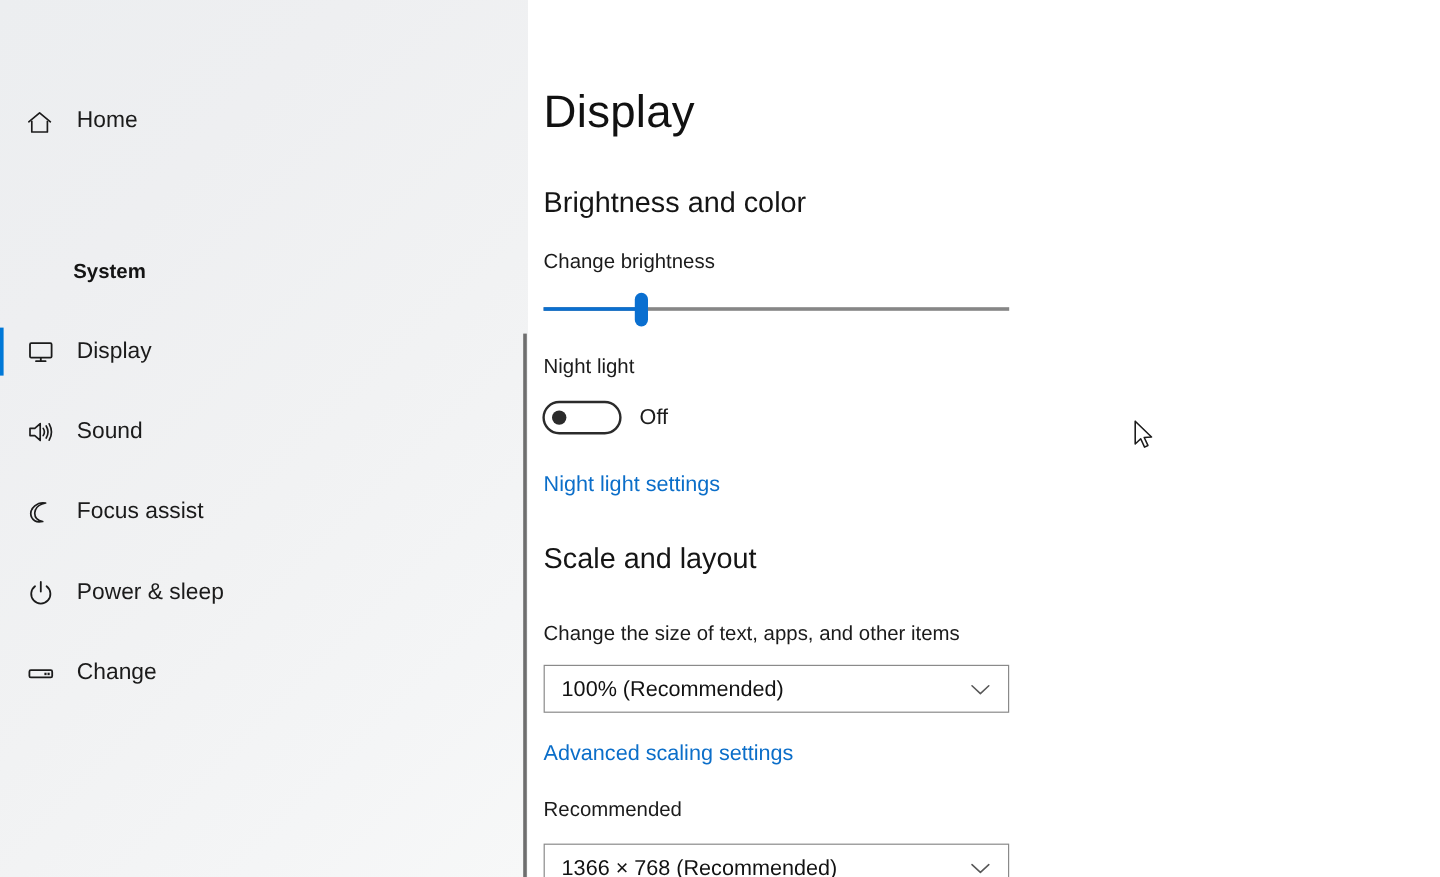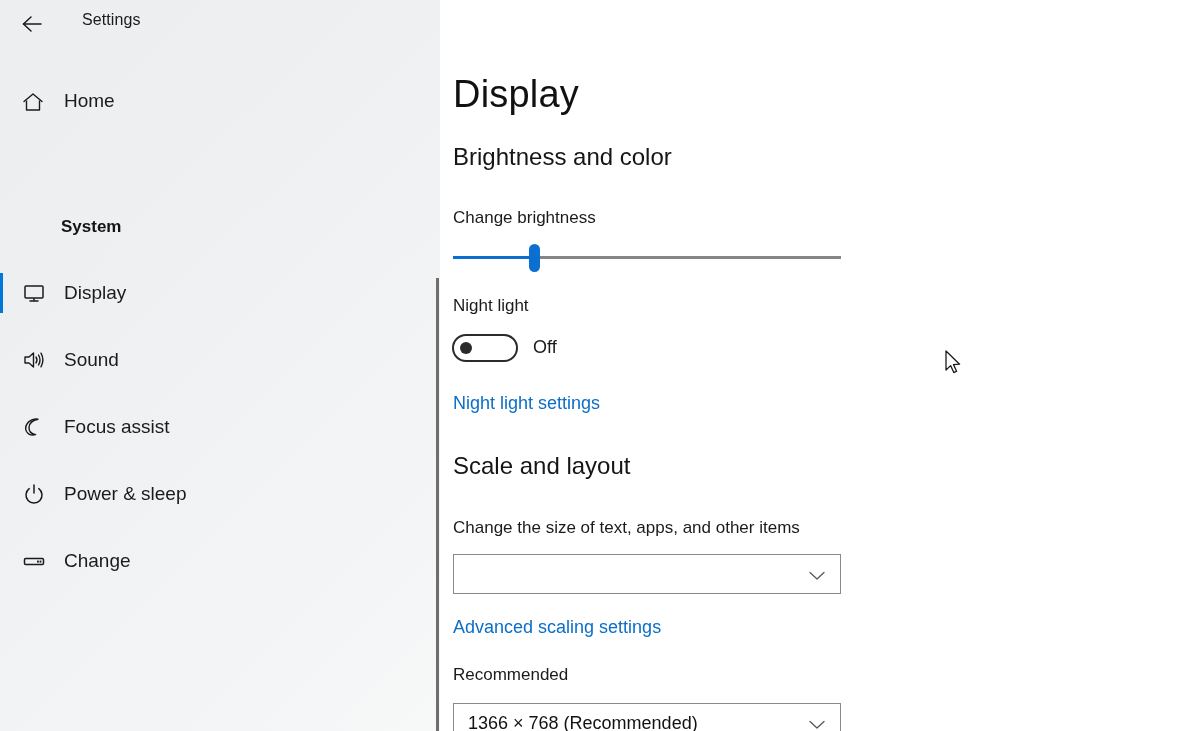--- a/index.html
+++ b/index.html
@@ -177,21 +177,21 @@
     color: #111111;
     letter-spacing: 0.2px;
   }
   .sub-head {
     position: absolute;
     left: 13px;
     font-size: 24px;
     font-weight: 300;
     color: #151515;
   }
-  .sub-head.brightness { top: 143px; }
+  .sub-head.brightness { top: 156px; }
   .sub-head.scale { top: 452px; }
 
   .field-label {
     position: absolute;
     left: 13px;
     font-size: 17px;
     color: #1b1b1b;
   }
   .field-label.l-brightness { top: 208px; }
   .field-label.l-night { top: 296px; }
@@ -293,29 +293,20 @@
     z-index: 50;
   }
 </style>
 </head>
 <body>
 
 <div class="app">
 
   <div class="sidebar">
 
-    <div class="titlebar">
-      <div class="back-btn">
-        <svg width="24" height="20" viewBox="0 0 24 20">
-          <path d="M10 3 L2.5 10 L10 17" fill="none" stroke="#1b1b1b" stroke-width="1.5" stroke-linecap="round" stroke-linejoin="round"></path>
-          <line x1="2.5" y1="10" x2="20" y2="10" stroke="#1b1b1b" stroke-width="1.5" stroke-linecap="round"></line>
-        </svg>
-      </div>
-      <div class="app-title">Settings</div>
-    </div>
 
     <div class="home-row">
       <span class="home-icon">
         <svg width="24" height="22" viewBox="0 0 24 22">
           <path d="M3 10.5 L12 3 L21 10.5" fill="none" stroke="#1b1b1b" stroke-width="1.4" stroke-linecap="round" stroke-linejoin="round"></path>
           <path d="M5.5 9.6 V19 H18.5 V9.6" fill="none" stroke="#1b1b1b" stroke-width="1.4" stroke-linejoin="round"></path>
         </svg>
       </span>
       <span class="home-label">Home</span>
     </div>
@@ -411,20 +402,21 @@
     </div>
     <div class="toggle-state">Off</div>
 
     <a class="link night" href="#">Night light settings</a>
 
     <div class="sub-head scale">Scale and layout</div>
 
     <div class="field-label l-scale">Change the size of text, apps, and other items</div>
 
     <div class="dropdown scale-dd">
+      <span class="dd-value">100% (Recommended)</span>
       <span class="dd-chevron">
         <svg width="18" height="12" viewBox="0 0 18 12">
           <path d="M2 2.5 L9 9 L16 2.5" fill="none" stroke="#585858" stroke-width="1.3" stroke-linecap="round" stroke-linejoin="round"></path>
         </svg>
       </span>
     </div>
 
     <a class="link scaling" href="#">Advanced scaling settings</a>
 
     <div class="field-label l-resolution">Recommended</div>

